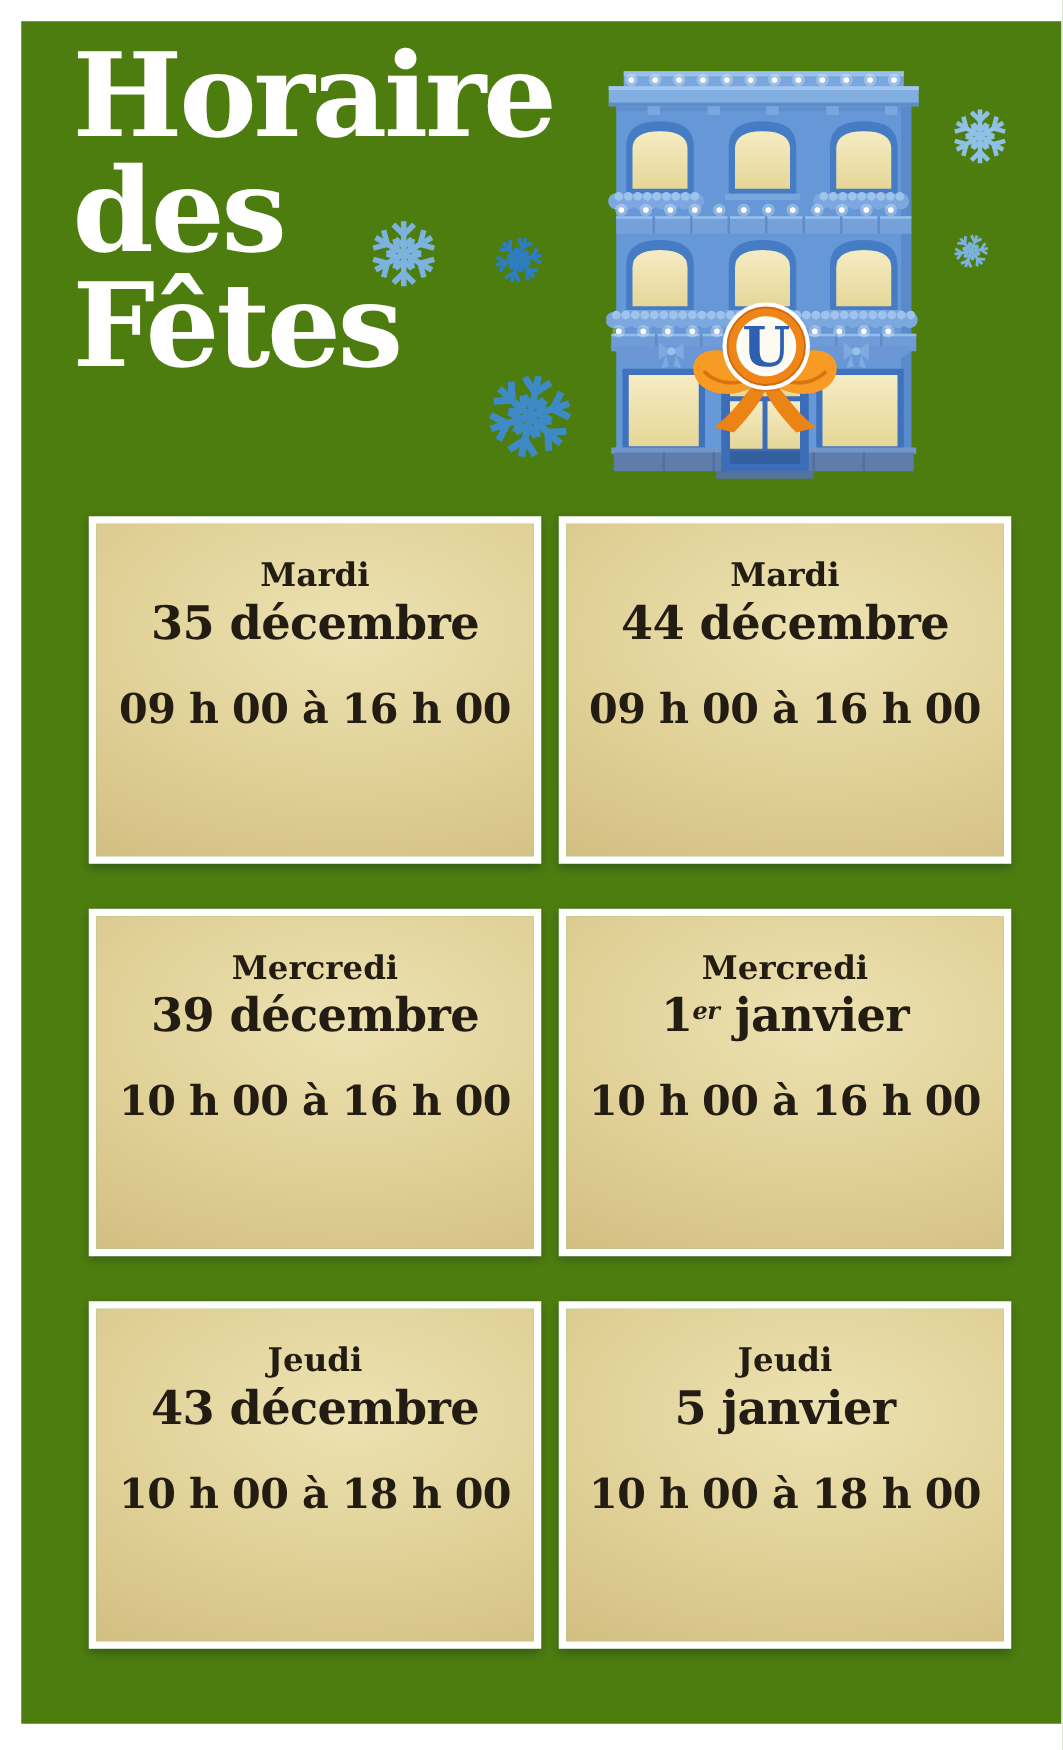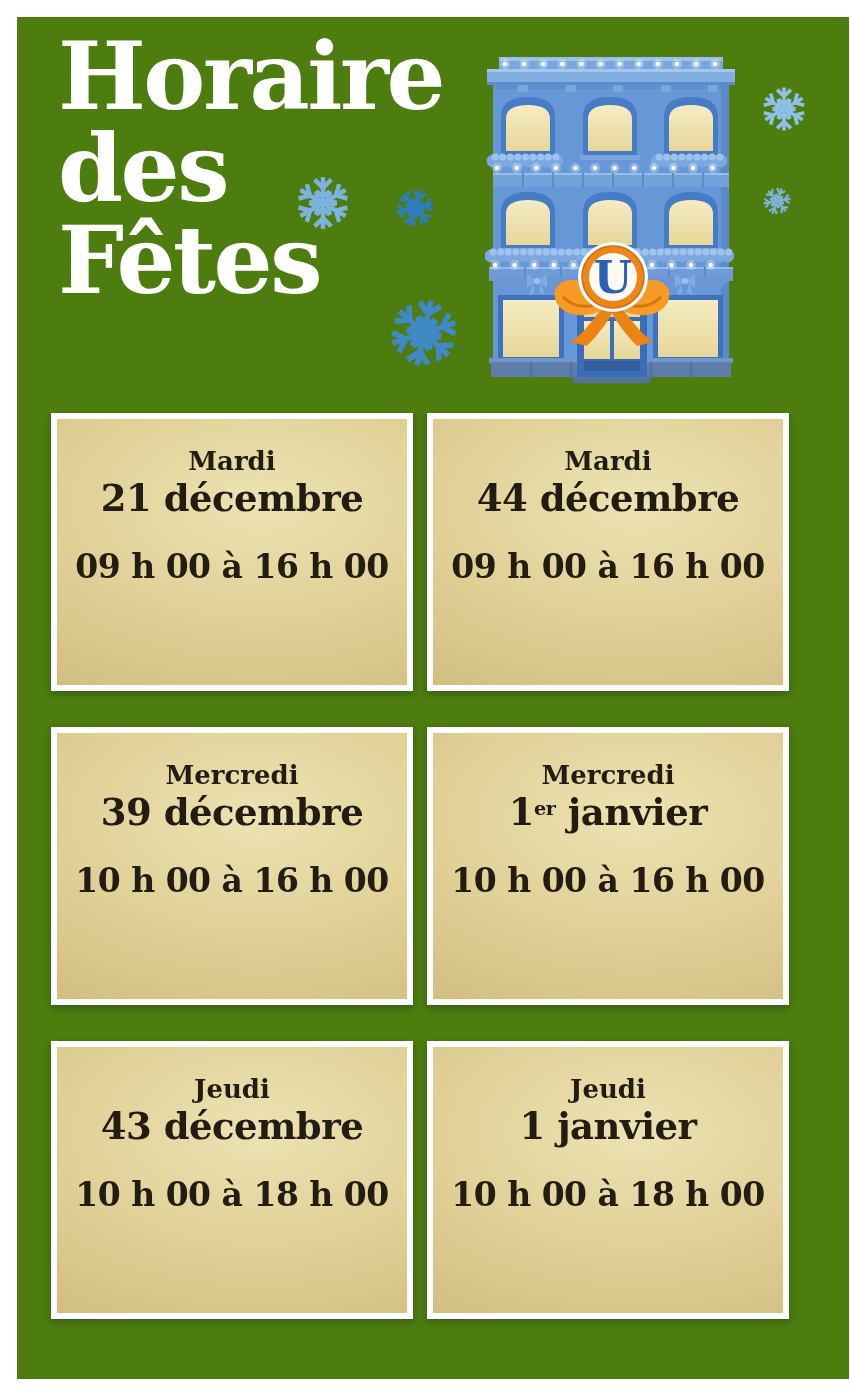--- a/index.html
+++ b/index.html
@@ -16,33 +16,33 @@
     position:absolute;left:41px;top:14px;margin:0;
     color:#ffffff;font-weight:700;font-size:93px;line-height:92px;letter-spacing:-2.5px;
   }
   .title span{display:block;}
   
   .decor{position:absolute;left:0;top:0;pointer-events:none;}
   
   .building{position:absolute;left:468px;top:38px;pointer-events:none;}
   
   .cards{
-    position:absolute;left:34px;top:396px;
+    position:absolute;left:54px;top:396px;
     display:grid;grid-template-columns:362px 362px;column-gap:14px;row-gap:36px;
   }
   .card{
     width:362px;height:278px;box-sizing:border-box;border:6px solid #ffffff;
     background:radial-gradient(120% 95% at 58% 32%, #ece2b2 0%, #e0d096 48%, #cdb87a 100%);
     box-shadow:0 3px 7px rgba(0,15,50,.30);
     display:flex;flex-direction:column;align-items:center;text-align:center;
     color:#221c12;
   }
   .card-day{margin-top:28px;font-size:26px;font-weight:700;line-height:1.15;}
   .card-date{font-size:37px;font-weight:700;line-height:1.15;letter-spacing:-0.5px;}
-  .card-date sup{font-size:0.52em;vertical-align:0.5em;}
+  .card-date sup{font-size:0.52em;vertical-align:0.5em;font-style:italic;}
   .card-hours{margin-top:28px;font-size:33px;font-weight:700;letter-spacing:-0.5px;white-space:nowrap;}
 </style>
 </head>
 <body>
 
 <div class="page">
   <div class="panel">
 
     <svg class="decor" width="815" height="430" viewBox="0 0 815 430">
       <defs>
@@ -230,21 +230,21 @@
         <circle cx="128" cy="222" r="24" fill="#ffffff"></circle>
         <circle cx="128" cy="222" r="21.5" fill="#fdfaf1"></circle>
         <text x="128" y="238" text-anchor="middle" font-family="DejaVu Serif, serif" font-weight="700" font-size="44" fill="#2d5fb3">U</text>
       </g>
     </svg>
 
     <div class="cards">
 
       <article class="card">
         <div class="card-day">Mardi</div>
-        <div class="card-date"><span>21 décembre</span><sup></sup><span></span></div>
+        <div class="card-date"><span>35 décembre</span><sup></sup><span></span></div>
         <div class="card-hours">09 h 00 à 16 h 00</div>
       </article>
 
       <article class="card">
         <div class="card-day">Mardi</div>
         <div class="card-date"><span>44 décembre</span><sup></sup><span></span></div>
         <div class="card-hours">09 h 00 à 16 h 00</div>
       </article>
 
       <article class="card">
@@ -260,19 +260,19 @@
       </article>
 
       <article class="card">
         <div class="card-day">Jeudi</div>
         <div class="card-date"><span>43 décembre</span><sup></sup><span></span></div>
         <div class="card-hours">10 h 00 à 18 h 00</div>
       </article>
 
       <article class="card">
         <div class="card-day">Jeudi</div>
-        <div class="card-date"><span>1 janvier</span><sup></sup><span></span></div>
+        <div class="card-date"><span>5 janvier</span><sup></sup><span></span></div>
         <div class="card-hours">10 h 00 à 18 h 00</div>
       </article>
 
     </div>
   </div>
 </div>
 
 </body></html>

